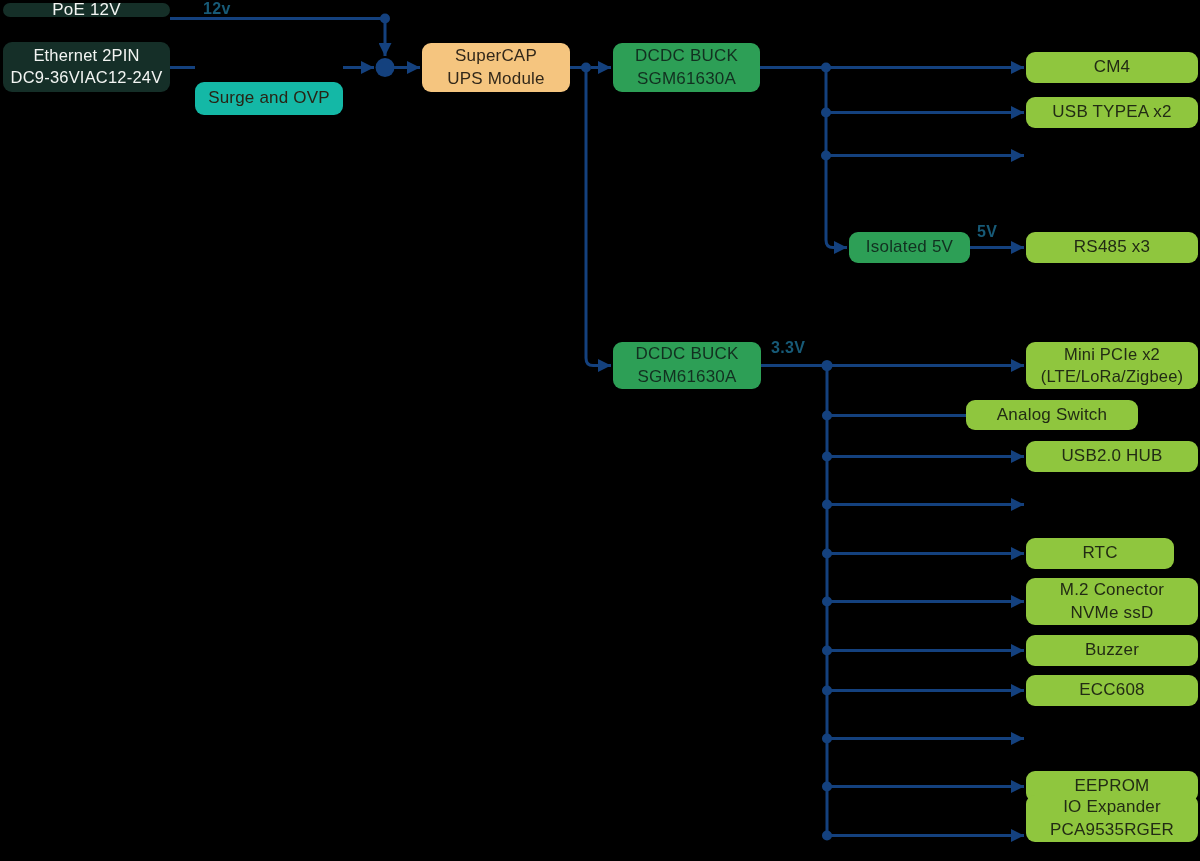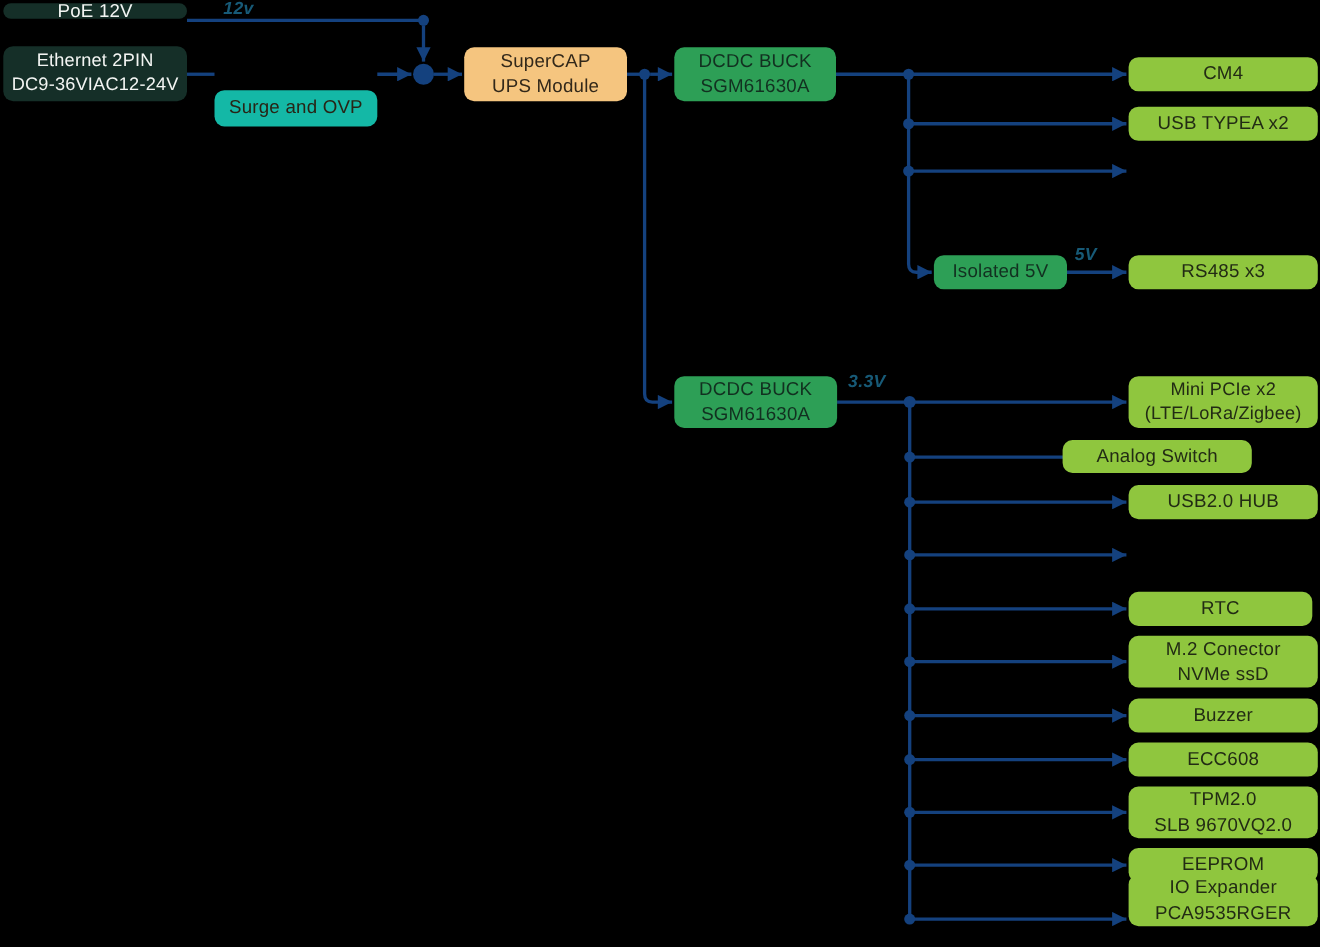--- a/index.html
+++ b/index.html
@@ -14,21 +14,21 @@
     font-size:17px;line-height:1.33;white-space:pre-line;letter-spacing:.2px;
     color:#1f2b1f;font-weight:500;
   }
   .dark{background:#152f28;color:#f3f5f3;}
   .yellow{background:#14b8a6;color:#282415;margin-top:31px;}
   .orange{background:#f5c57f;color:#32281a;}
   .green{background:#2d9f56;color:#123020;}
   .lightgreen{background:#8fc63e;color:#222b14;}
   .small{font-size:16.5px;}
   .vlabel{
-    position:absolute;color:#175a77;font-weight:bold;font-size:16px;letter-spacing:.3px;font-style:italic;
+    position:absolute;color:#175a77;font-weight:bold;font-size:16px;letter-spacing:.3px;
   }
 </style>
 </head>
 <body>
 
 <div id="canvas">
 
   <svg id="wires" width="1200" height="861" viewBox="0 0 1200 861" xmlns="http://www.w3.org/2000/svg">
     <defs>
       <marker id="arw" viewBox="0 0 10 10" refX="10" refY="5" markerWidth="15" markerHeight="13" markerUnits="userSpaceOnUse" orient="auto-start-reverse">
@@ -108,27 +108,25 @@
   <div class="node green" style="left:849px;top:232px;width:121px;height:31px">Isolated 5V</div>
 
   <div class="node lightgreen" style="left:1026px;top:52px;width:172px;height:31px">CM4</div>
   <div class="node lightgreen" style="left:1026px;top:97px;width:172px;height:31px">USB TYPEA x2</div>
   <div class="node lightgreen" style="left:1026px;top:232px;width:172px;height:31px">RS485 x3</div>
 
   <div class="node lightgreen small" style="left:1026px;top:342px;width:172px;height:47px">Mini PCIe x2
 (LTE/LoRa/Zigbee)</div>
   <div class="node lightgreen" style="left:966px;top:400px;width:172px;height:30px">Analog Switch</div>
   <div class="node lightgreen" style="left:1026px;top:441px;width:172px;height:31px">USB2.0 HUB</div>
-  <div class="node lightgreen" style="left:1026px;top:538px;width:167px;height:31px">RTC</div>
+  <div class="node lightgreen" style="left:1026px;top:538px;width:148px;height:31px">RTC</div>
   <div class="node lightgreen" style="left:1026px;top:578px;width:172px;height:47px">M.2 Conector
 NVMe ssD</div>
   <div class="node lightgreen" style="left:1026px;top:635px;width:172px;height:31px">Buzzer</div>
   <div class="node lightgreen" style="left:1026px;top:675px;width:172px;height:31px">ECC608</div>
-  <div class="node lightgreen" style="left:1026px;top:715px;width:172px;height:47px">TPM2.0
-SLB 9670VQ2.0</div>
   <div class="node lightgreen" style="left:1026px;top:771px;width:172px;height:31px">EEPROM</div>
   <div class="node lightgreen" style="left:1026px;top:795px;width:172px;height:47px">IO Expander
 PCA9535RGER</div>
 
   <div class="vlabel" style="left:203px;top:0px">12v</div>
   <div class="vlabel" style="left:771px;top:339px">3.3V</div>
   <div class="vlabel" style="left:977px;top:223px">5V</div>
 
 </div>
 

